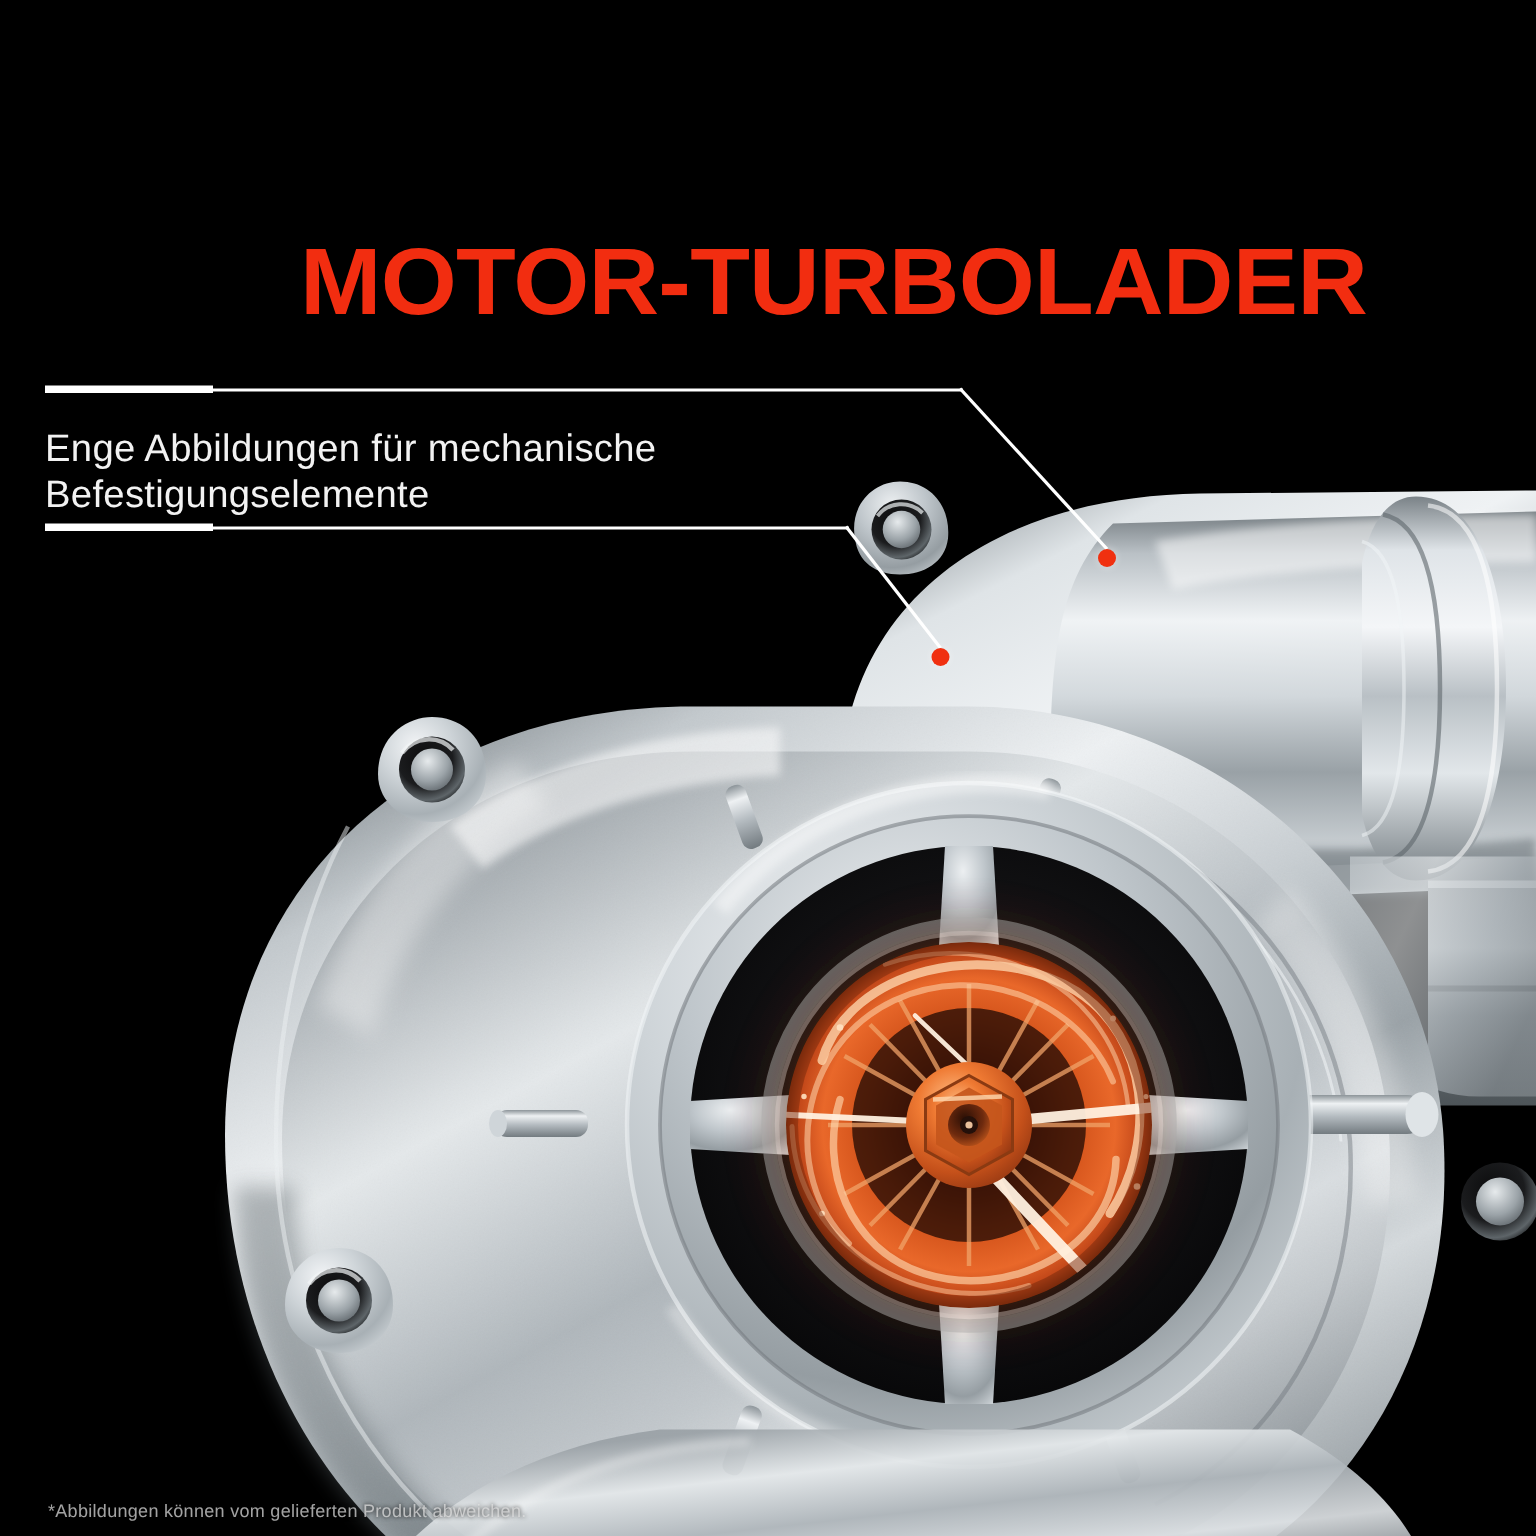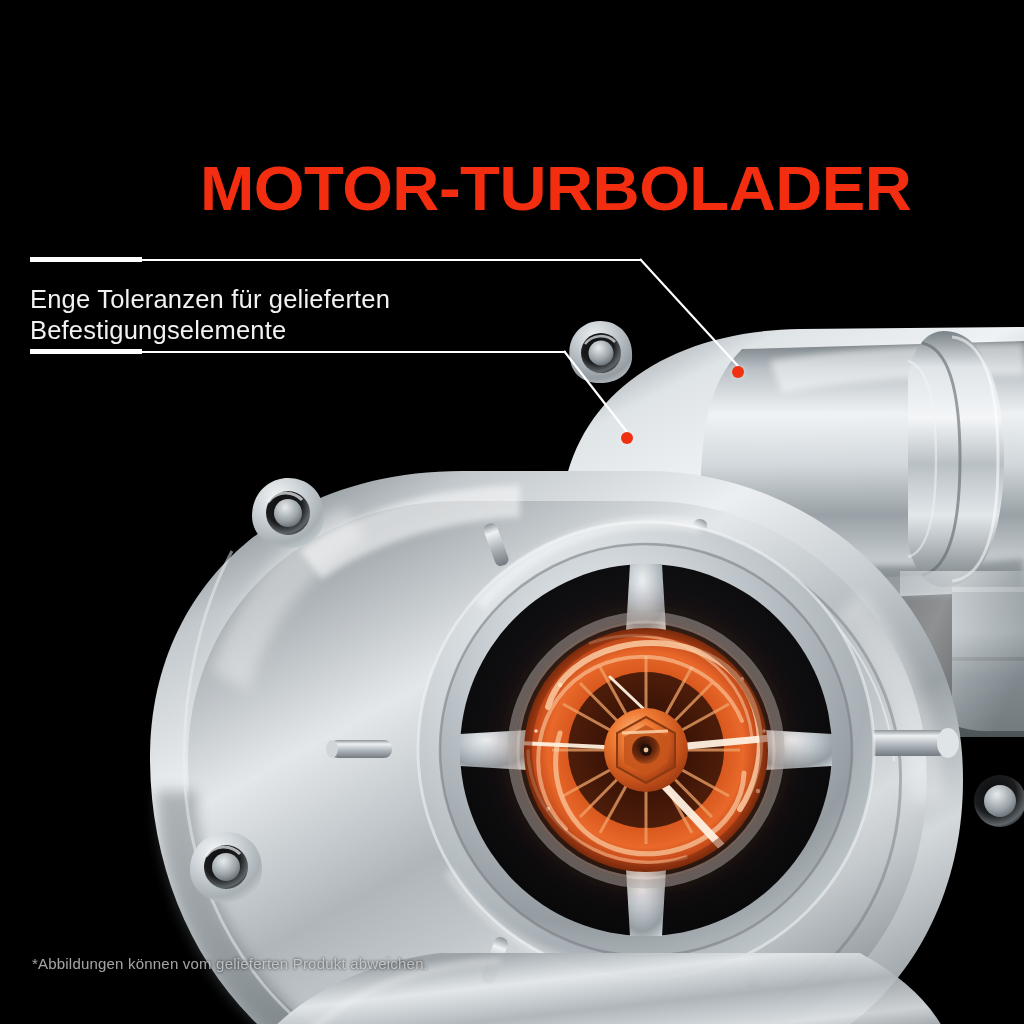--- a/index.html
+++ b/index.html
@@ -43,22 +43,22 @@
   .rule-1 .hair{width:502px;}
   .rule-2{left:30px;top:318px;width:536px;}
   .rule-2 .hair{width:426px;}
 
   .leader{position:absolute;left:0;top:0;width:1024px;height:1024px;pointer-events:none;}
 
   .dot{position:absolute;width:12px;height:12px;border-radius:50%;
        box-shadow:0 0 5px 1px rgba(255,255,255,.28);}
 
   .footnote{
-    position:absolute;left:32px;top:924px;
-    font-size:15px;letter-spacing:0.2px;
+    position:absolute;left:32px;top:969px;
+    font-size:12px;letter-spacing:0.2px;
     color:rgba(225,225,225,.72);
     text-shadow:0 0 3px rgba(0,0,0,.85);
     white-space:nowrap;
   }
 </style>
 </head>
 <body>
 
 <div id="stage">
 
@@ -444,21 +444,21 @@
 
     <h1 class="title" style="color:#f22d10">MOTOR-TURBOLADER</h1>
 
     <div class="rule rule-1">
       <span class="stub"></span>
       <span class="hair"></span>
     </div>
     <div class="dot" style="left:732px;top:335px;background:#f03010"></div>
 
     <div class="feature feat-2">
-      <div class="ftext">Enge Toleranzen für gelieferten
+      <div class="ftext">Enge Abbildungen für mechanische
 Befestigungselemente</div>
     </div>
     <div class="rule rule-2">
       <span class="stub"></span>
       <span class="hair"></span>
     </div>
     <div class="dot" style="left:621px;top:401px;background:#f03010"></div>
 
     <div class="footnote">*Abbildungen können vom gelieferten Produkt abweichen.</div>
   </div>

